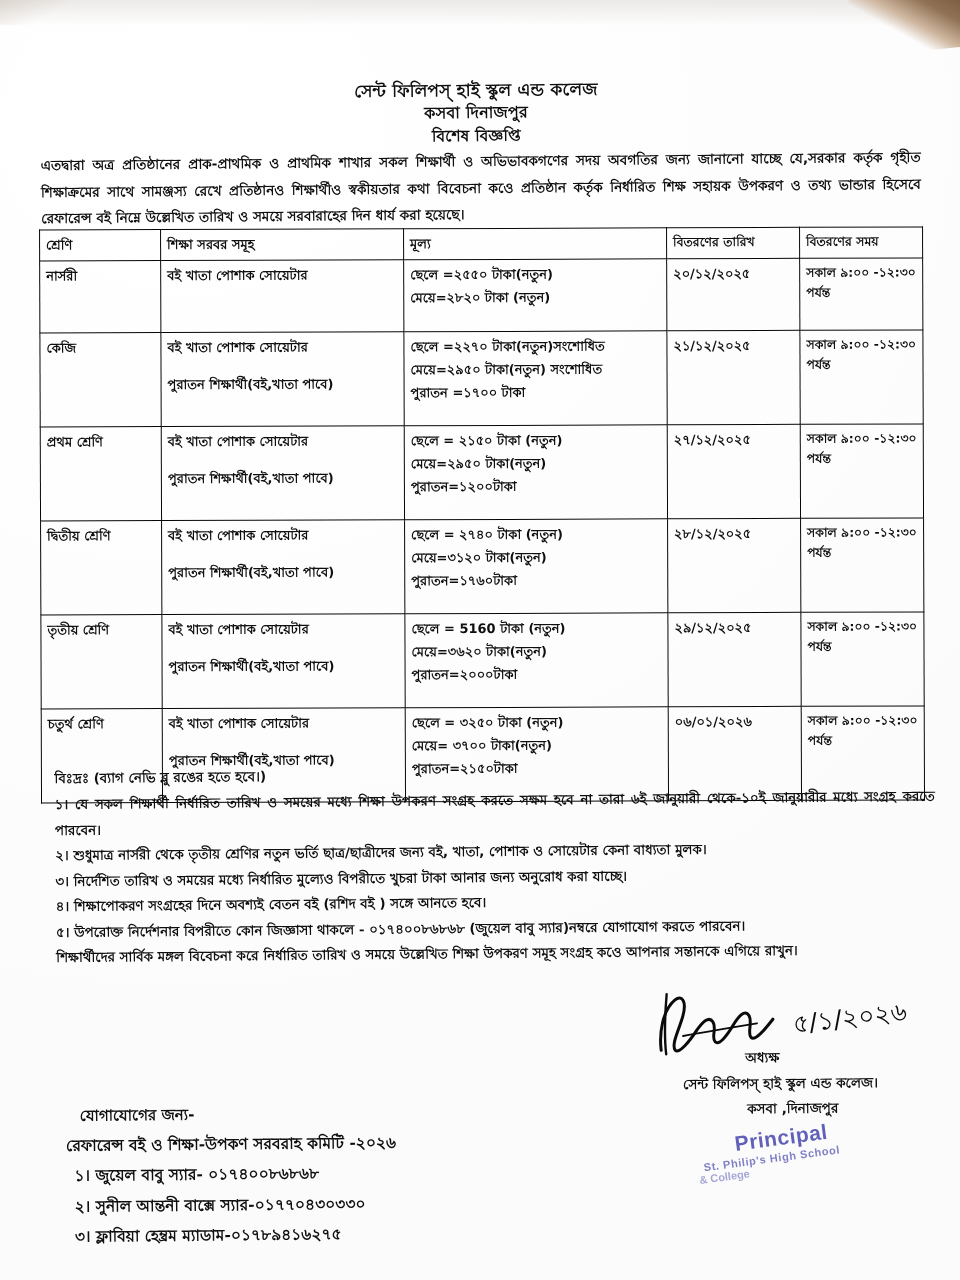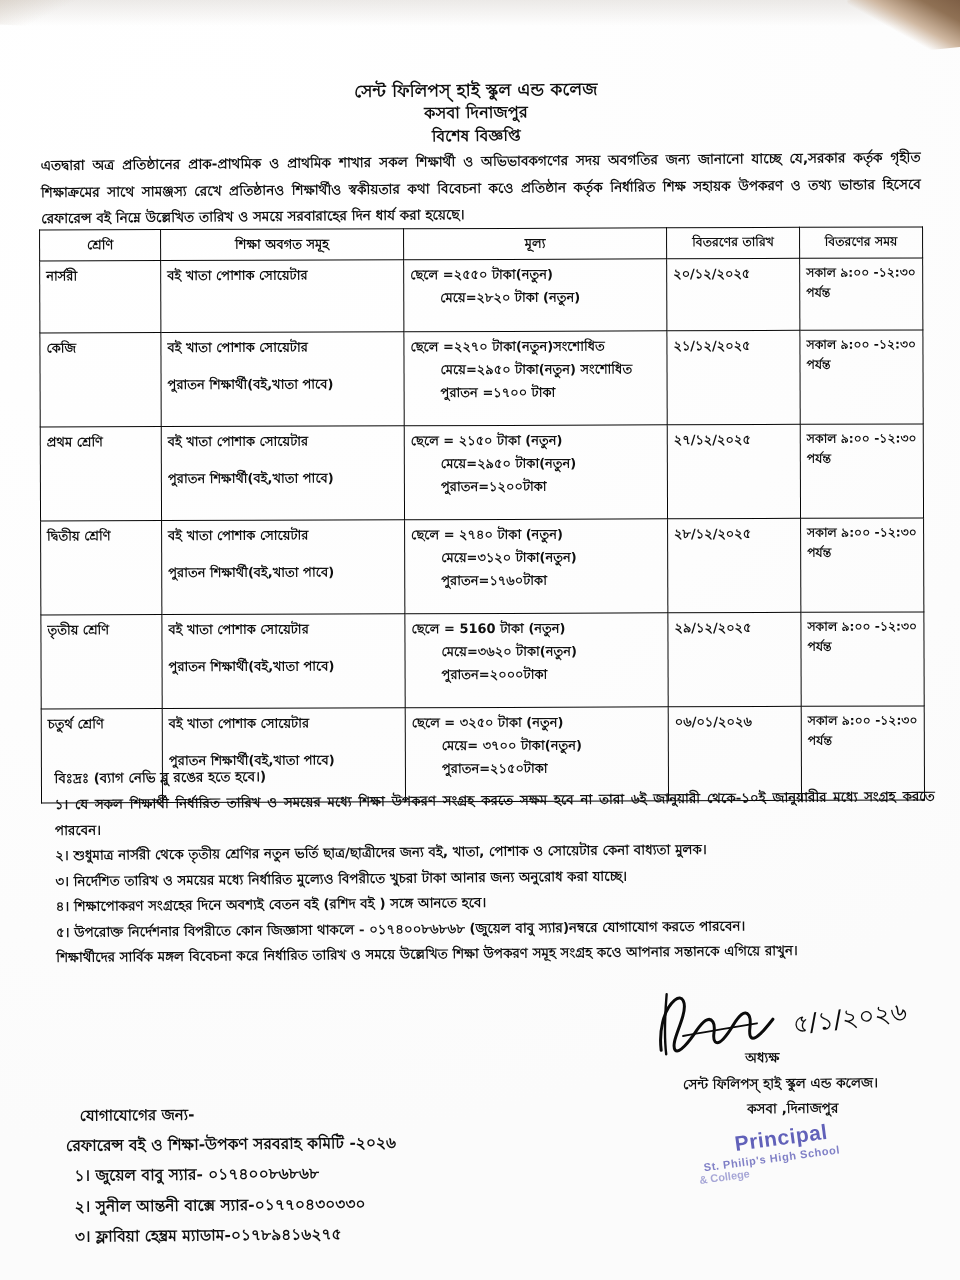--- a/index.html
+++ b/index.html
@@ -70,31 +70,31 @@
     width:100%;border-collapse:collapse;
     table-layout:fixed;
     font-size:13px;font-weight:600;
   }
   table.notice th,table.notice td{
     border:1.6px solid #0d0d0d;
     padding:4px 6px 5px 6px;
     vertical-align:top;
     line-height:1.62;
   }
-  table.notice th{font-weight:700;text-align:center;}
+  table.notice th{font-weight:700;text-align:left;}
   th.c-class,td.c-class{width:108px;}
   th.c-items,td.c-items{width:230px;}
   th.c-price,td.c-price{width:250px;}
   th.c-date,td.c-date{width:120px;text-align:left;}
   th.c-time,td.c-time{width:auto;}
   th.c-price{text-align:center;vertical-align:bottom;border-radius:8px;}
   th.c-date,th.c-time{vertical-align:bottom;font-size:12.4px;}
   td.c-date{font-size:13px;padding-top:10px;}
   td.c-time{font-size:12.4px;padding-top:10px;}
-  td.c-price div+div{margin-top:2px;margin-left:30px;}
+  td.c-price div+div{margin-top:2px;}
   td.c-items div+div{margin-top:16px;}
   tr.r-tall td{height:62px;}
   tr.r-xtall td{height:84px;}
 
   
   .notes{
     position:absolute;top:762px;left:52px;width:880px;
     font-size:13.4px;line-height:1.9;font-weight:600;
   }
   .notes .nb{margin-bottom:1px;}
@@ -159,21 +159,21 @@
       <span>এতদ্বারা  অত্র  প্রতিষ্ঠানের  প্রাক-প্রাথমিক  ও  প্রাথমিক  শাখার  সকল  শিক্ষার্থী  ও  অভিভাবকগণের  সদয়  অবগতির   জন্য জানানো যাচ্ছে</span>
       <span>যে,সরকার  কর্তৃক  গৃহীত  শিক্ষাক্রমের সাথে   সামঞ্জস্য  রেখে  প্রতিষ্ঠানও  শিক্ষার্থীও  স্বকীয়তার  কথা  বিবেচনা  কওে  প্রতিষ্ঠান  কর্তৃক  নির্ধারিত</span>
       <span>শিক্ষ সহায়ক  উপকরণ ও তথ্য ভান্ডার হিসেবে রেফারেন্স বই নিম্নে উল্লেখিত তারিখ  ও সময়ে সরবারাহের দিন   ধার্য করা  হয়েছে।</span>
     </div>
 
     <div class="tbl-wrap">
       <table class="notice bn">
         <thead>
           <tr>
             <th class="c-class">শ্রেণি</th>
-            <th class="c-items">শিক্ষা অবগত সমূহ</th>
+            <th class="c-items">শিক্ষা সরবর সমূহ</th>
             <th class="c-price">মূল্য</th>
             <th class="c-date">বিতরণের  তারিখ</th>
             <th class="c-time">বিতরণের সময়</th>
           </tr>
         </thead>
         <tbody>
 
           <tr class="r-tall">
             <td class="c-class">নার্সরী</td>
             <td class="c-items">

